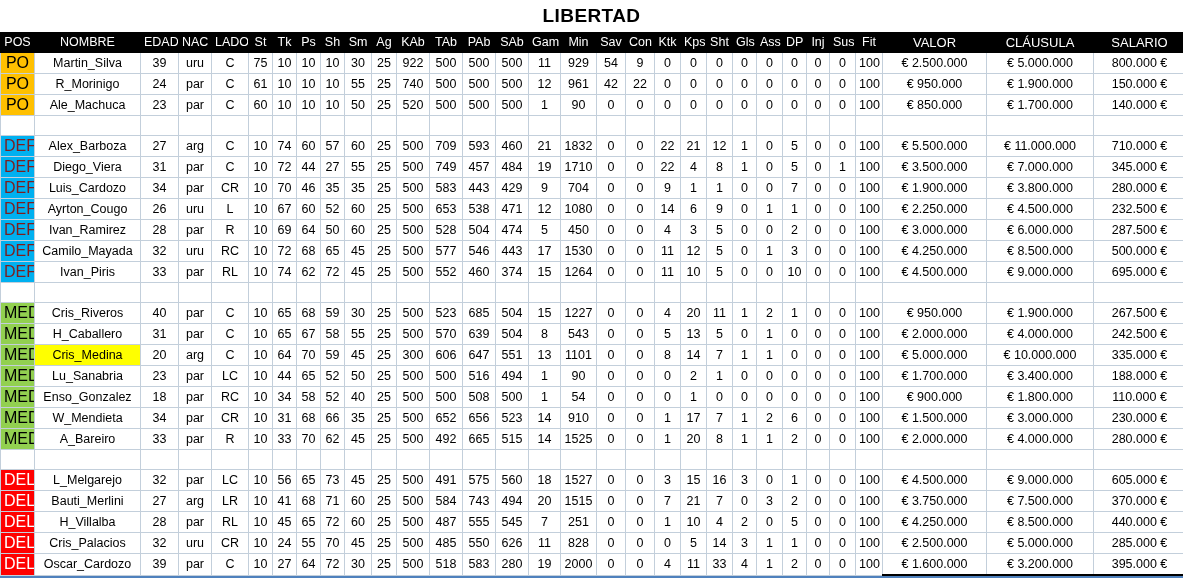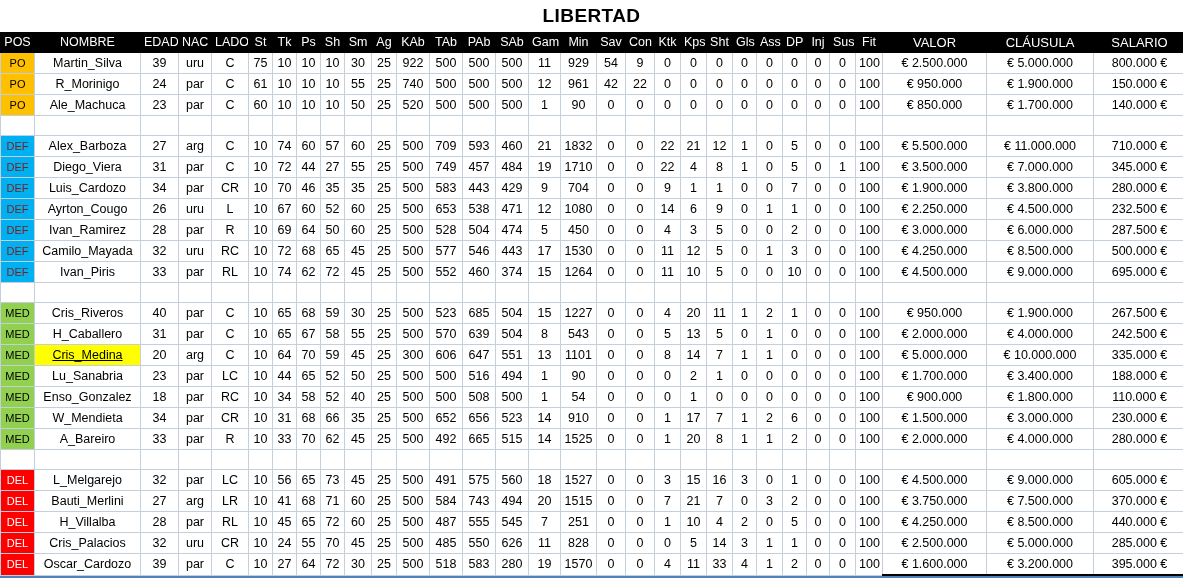--- a/index.html
+++ b/index.html
@@ -33,30 +33,30 @@
   }
   
   tr.head td{
     background:#000000;color:#ffffff;font-weight:normal;
     border:1px solid #000000;height:19px;line-height:19px;
     font-size:12.5px;
   }
   tr.head td.wide{font-size:13px;}
 
   
-  td.pos{font-weight:bold;font-size:11px;border:1px solid #ffffff;}
+  td.pos{font-weight:bold;font-size:16px;border:1px solid #ffffff;}
   td.pos.po {background:#ffc000;color:#000;}
   td.pos.def{background:#00b0f0;color:#7f1d1d;}
   td.pos.med{background:#92d050;color:#000;}
   td.pos.del{background:#ff0000;color:#ffffff;}
   td.pos.blank{background:#ffffff;border:1px solid #c3cfdb;}
   td.pos.count{background:#ffffff;color:#000;font-weight:normal;border:1px solid #c3cfdb;}
 
   td.name{text-align:center;}
-  td.name.hl{background:#ffff00;text-decoration:underline;}
+  td.name.hl{background:#ffff00;}
   td.bold{font-weight:bold;margin-top:32px;}
   td.money{text-align:center;}
   td.sal{text-align:center;}
   tr.spacer td{height:20px;line-height:20px;background:#ffffff;}
 
   
   tr.totals td{height:22px;line-height:22px;}
   tr.totals td.tot{
     font-weight:bold;border:2px solid #000000;background:#ffffff;
   }
@@ -949,21 +949,21 @@
           <td>27</td>
           <td>64</td>
           <td class="bold">72</td>
           <td>30</td>
           <td>25</td>
           <td>500</td>
           <td>518</td>
           <td>583</td>
           <td>280</td>
           <td>19</td>
-          <td>1570</td>
+          <td>2000</td>
           <td>0</td>
           <td>0</td>
           <td>4</td>
           <td>11</td>
           <td>33</td>
           <td>4</td>
           <td>1</td>
           <td>2</td>
           <td>0</td>
           <td>0</td>

